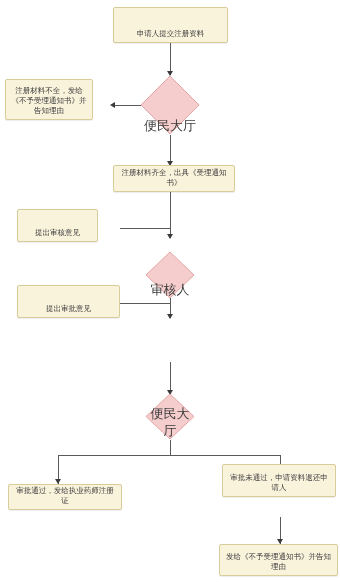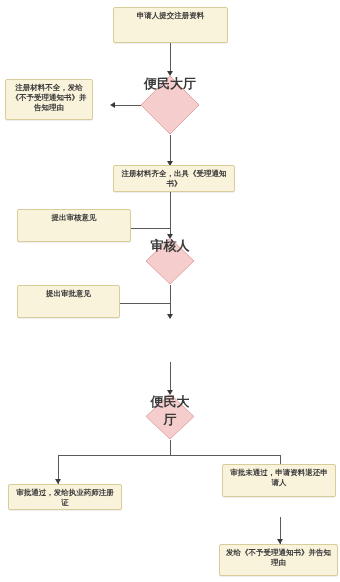--- a/index.html
+++ b/index.html
@@ -8,26 +8,25 @@
     background:#ffffff;
     font-family:"Liberation Sans","DejaVu Sans",sans-serif;
     overflow:hidden;
   }
   #canvas{position:relative;width:340px;height:582px;}
 
   .node{
     position:absolute;
     box-sizing:border-box;
     display:flex;
-    align-items:flex-start;
+    align-items:flex-end;
     justify-content:center;
     text-align:center;
     color:#3a3a3a;
     line-height:1.35;
-    font-weight:bold;
   }
 
   
   .box{
     background:#faf3dc;
     border:1px solid #d8cc9a;
     border-radius:2px;
     font-size:7.5px;
     padding:3px 5px;
     box-shadow:0 1px 1px rgba(0,0,0,0.07);
@@ -119,25 +118,25 @@
   </div>
 
   <div class="node box" style="left:5px;top:79px;width:88px;height:41px;">
     <span>注册材料不全，发给《不予受理通知书》并告知理由</span>
   </div>
 
   <div class="node box" style="left:113px;top:165px;width:122px;height:27px;">
     <span>注册材料齐全，出具《受理通知书》</span>
   </div>
 
-  <div class="node box" style="left:17px;top:209px;width:114px;height:33px;">
+  <div class="node box" style="left:17px;top:209px;width:81px;height:33px;">
     <span>提出审核意见</span>
   </div>
 
-  <div class="node diamond" style="left:145px;top:237px;width:50px;height:48px;">
+  <div class="node diamond" style="left:145px;top:251px;width:50px;height:48px;">
     <svg class="dshape" viewBox="0 0 50 48">
       <polygon points="25,1 49,24 25,47 1,24" fill="#f5cdcd" stroke="#e3a6a6" stroke-width="1"></polygon>
     </svg>
     <span class="dlabel">审核人</span>
   </div>
 
   <div class="node box" style="left:17px;top:285px;width:103px;height:33px;">
     <span>提出审批意见</span>
   </div>
 

